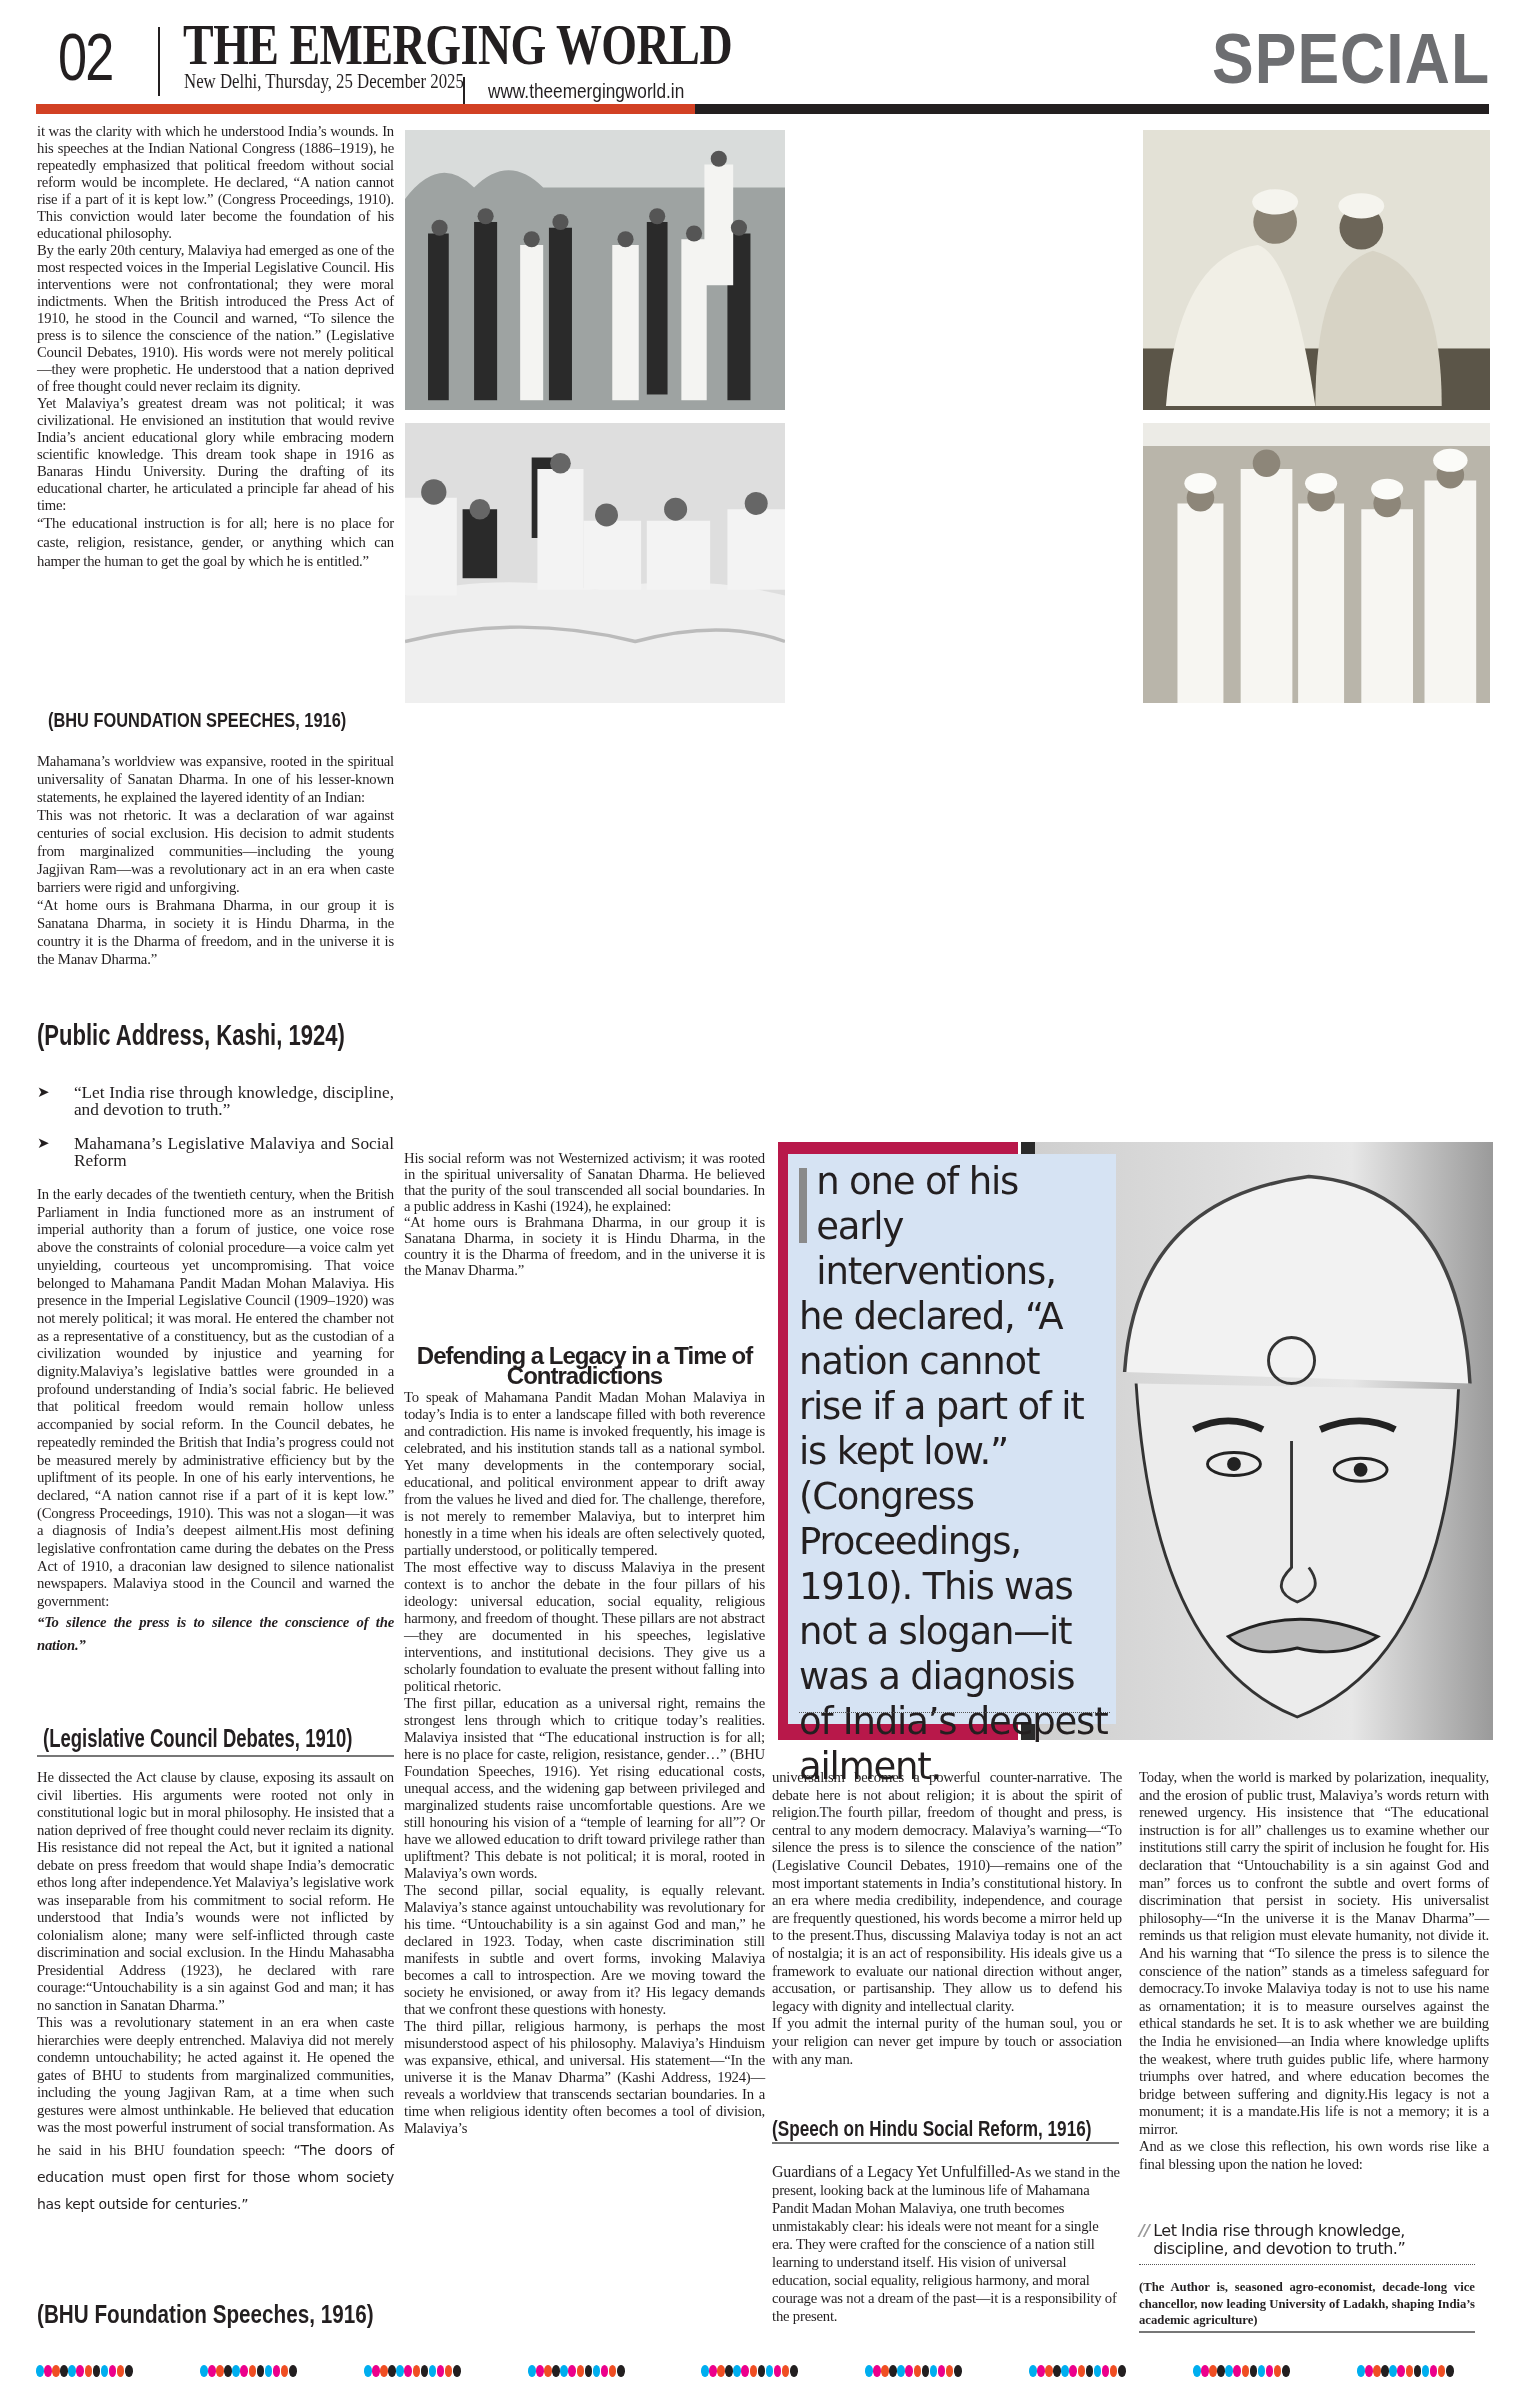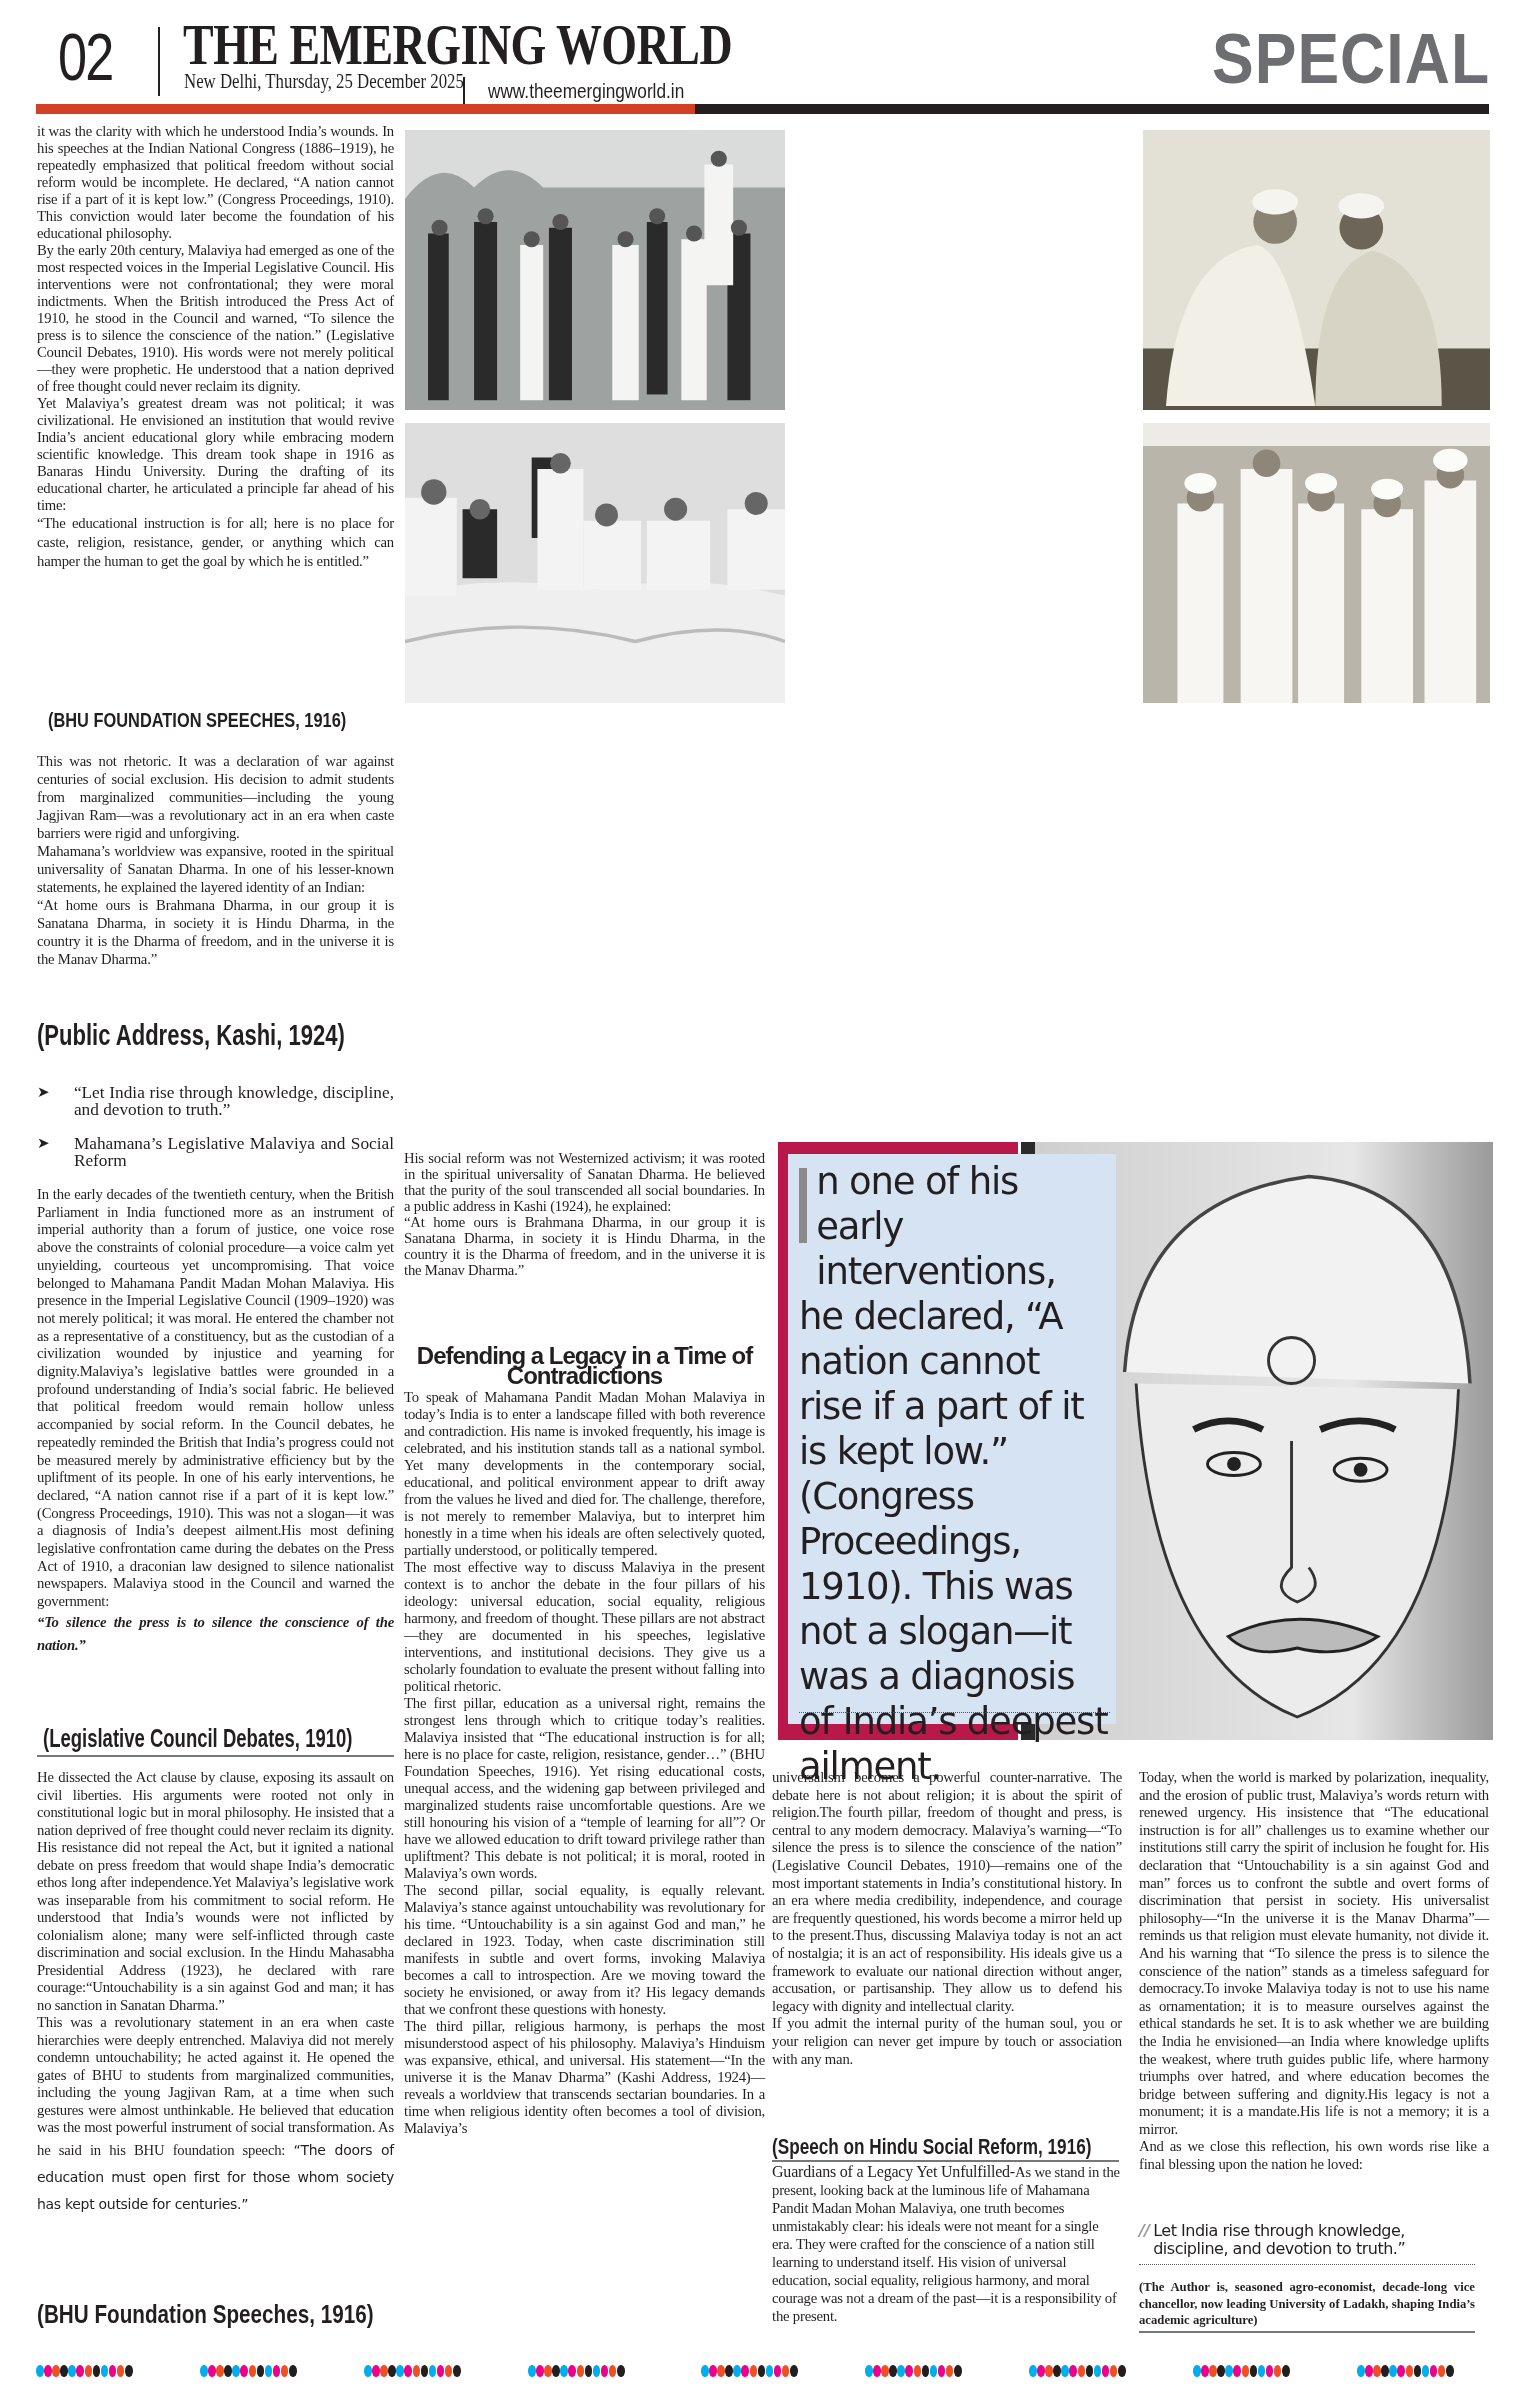--- a/index.html
+++ b/index.html
@@ -65,22 +65,22 @@
 
 <div class="abs col narrow" style="left:37px; top:123px; width:357px;">
   <p>it was the clarity with which he understood India’s wounds. In his speeches at the Indian National Congress (1886–1919), he repeatedly emphasized that political freedom without social reform would be incomplete. He declared, “A nation cannot rise if a part of it is kept low.” (Congress Proceedings, 1910). This conviction would later become the foundation of his educational philosophy.</p>
   <p>By the early 20th century, Malaviya had emerged as one of the most respected voices in the Imperial Legislative Council. His interventions were not confrontational; they were moral indictments. When the British introduced the Press Act of 1910, he stood in the Council and warned, “To silence the press is to silence the conscience of the nation.” (Legislative Council Debates, 1910). His words were not merely political—they were prophetic. He understood that a nation deprived of free thought could never reclaim its dignity.</p>
   <p>Yet Malaviya’s greatest dream was not political; it was civilizational. He envisioned an institution that would revive India’s ancient educational glory while embracing modern scientific knowledge. This dream took shape in 1916 as Banaras Hindu University. During the drafting of its educational charter, he articulated a principle far ahead of his time:</p>
   <p style="line-height:19px;">“The educational instruction is for all; here is no place for caste, religion, resistance, gender, or anything which can hamper the human to get the goal by which he is entitled.”</p>
 </div>
 <div class="abs hd" style="left:48px; top:709px; font-size:21px; transform:scaleX(0.78);">(BHU FOUNDATION SPEECHES, 1916)</div>
 
 <div class="abs col narrow" style="left:37px; top:752px; width:357px; line-height:18px;">
+  <p>Mahamana’s worldview was expansive, rooted in the spiritual universality of Sanatan Dharma. In one of his lesser-known statements, he explained the layered identity of an Indian:</p>
   <p>This was not rhetoric. It was a declaration of war against centuries of social exclusion. His decision to admit students from marginalized communities—including the young Jagjivan Ram—was a revolutionary act in an era when caste barriers were rigid and unforgiving.</p>
-  <p>Mahamana’s worldview was expansive, rooted in the spiritual universality of Sanatan Dharma. In one of his lesser-known statements, he explained the layered identity of an Indian:</p>
   <p>“At home ours is Brahmana Dharma, in our group it is Sanatana Dharma, in society it is Hindu Dharma, in the country it is the Dharma of freedom, and in the universe it is the Manav Dharma.”</p>
 </div>
 <div class="abs hd" style="left:37px; top:1021px; font-size:29px; transform:scaleX(0.76);">(Public Address, Kashi, 1924)</div>
 
 <div class="abs" style="left:37px; top:1084px; width:357px;">
   <div class="bullet">
     <span class="arrow">➤</span>
     <span style="text-align:justify; flex:1;">“Let India rise through knowledge, discipline, and devotion to truth.”</span>
   </div>
   <div class="bullet" style="margin-top:16px;">
@@ -235,21 +235,21 @@
 <div class="abs pq-text">
   <div style="padding-left:17.3px;">n one of his early interventions,</div>
   <div>he declared, “A nation cannot rise if a part of it is kept low.” (Congress Proceedings, 1910). This was not a slogan—it was a diagnosis of India’s deepest ailment.</div>
 </div>
 <div class="abs pq-dots"></div>
 
 <div class="abs col narrow" style="left:772px; top:1769px; width:350px; line-height:17.6px;">
   <p>universalism becomes a powerful counter-narrative. The debate here is not about religion; it is about the spirit of religion.The fourth pillar, freedom of thought and press, is central to any modern democracy. Malaviya’s warning—“To silence the press is to silence the conscience of the nation” (Legislative Council Debates, 1910)—remains one of the most important statements in India’s constitutional history. In an era where media credibility, independence, and courage are frequently questioned, his words become a mirror held up to the present.Thus, discussing Malaviya today is not an act of nostalgia; it is an act of responsibility. His ideals give us a framework to evaluate our national direction without anger, accusation, or partisanship. They allow us to defend his legacy with dignity and intellectual clarity.</p>
   <p>If you admit the internal purity of the human soul, you or your religion can never get impure by touch or association with any man.</p>
 </div>
-<div class="abs underline" style="left:772px; top:2118px; width:347px; padding-bottom:2.3px;margin-top:18px;">
+<div class="abs underline" style="left:772px; top:2118px; width:347px; padding-bottom:2.3px;">
   <div class="hd" style="font-size:22px; transform:scaleX(0.78);">(Speech on Hindu Social Reform, 1916)</div>
 </div>
 <div class="abs col narrow" style="left:772px; top:2163px; width:350px; line-height:18px; text-align:left;">
   <p>
     <span style="font-size:16px;">Guardians of a Legacy Yet Unfulfilled-</span><span>As we stand in the present, looking back at the luminous life of Mahamana Pandit Madan Mohan Malaviya, one truth becomes unmistakably clear: his ideals were not meant for a single era. They were crafted for the conscience of a nation still learning to understand itself. His vision of universal education, social equality, religious harmony, and moral courage was not a dream of the past—it is a responsibility of the present.</span>
   </p>
 </div>
 
 <div class="abs col narrow" style="left:1139px; top:1769px; width:350px; line-height:17.6px;">
   <p>Today, when the world is marked by polarization, inequality, and the erosion of public trust, Malaviya’s words return with renewed urgency. His insistence that “The educational instruction is for all” challenges us to examine whether our institutions still carry the spirit of inclusion he fought for. His declaration that “Untouchability is a sin against God and man” forces us to confront the subtle and overt forms of discrimination that persist in society. His universalist philosophy—“In the universe it is the Manav Dharma”—reminds us that religion must elevate humanity, not divide it. And his warning that “To silence the press is to silence the conscience of the nation” stands as a timeless safeguard for democracy.To invoke Malaviya today is not to use his name as ornamentation; it is to measure ourselves against the ethical standards he set. It is to ask whether we are building the India he envisioned—an India where knowledge uplifts the weakest, where truth guides public life, where harmony triumphs over hatred, and where education becomes the bridge between suffering and dignity.His legacy is not a monument; it is a mandate.His life is not a memory; it is a mirror.</p>

